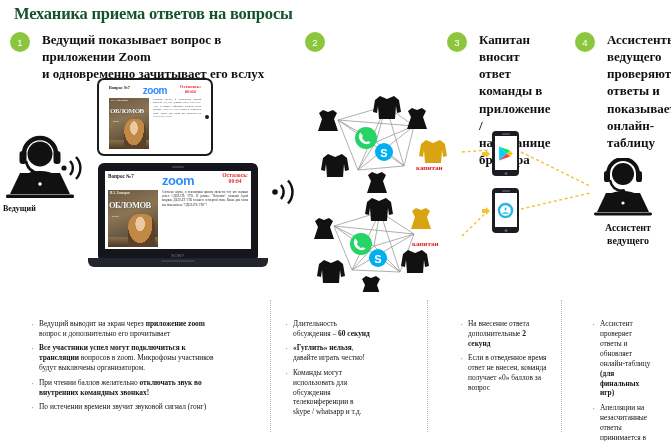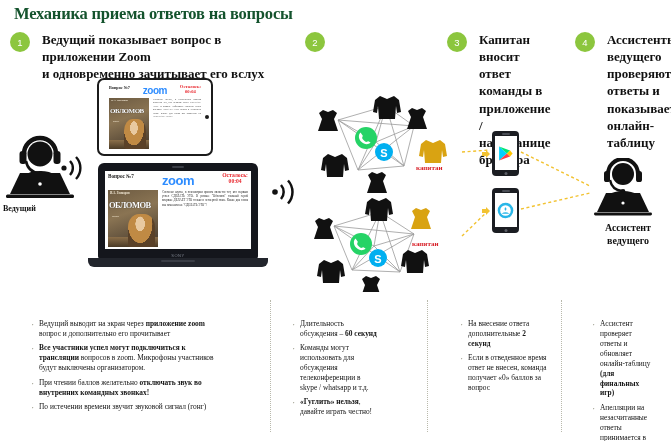--- a/index.html
+++ b/index.html
@@ -237,21 +237,21 @@
     line-height: 1.34;
     color: #141414;
   }
   .bullets li::before {
     content: "\00B7";
     position: absolute; left: 1px; top: -1px;
     font-size: 10px; color: #9a9a8a;
   }
   .bullets b { font-weight: bold; }
   #col-1 { left: 14px;  width: 228px; }
-  #col-2 { left = 0; left: 275px; width: 120px; }
+  #col-2 { left = 0; left: 268px; width: 120px; }
   #col-3 { left: 443px; width: 120px; }
   #col-4 { left: 575px; width: 95px; }
 
   .vdiv {
     position: absolute; top: 300px; width: 0;
     border-left: 1px dotted #b9b9ac; height: 132px;
   }
   #vdiv-1 { left: 270px; }
   #vdiv-2 { left: 427px; }
   #vdiv-3 { left: 561px; }
@@ -490,22 +490,22 @@
   <ul>
       <li><span>Ведущий выводит на экран через </span><b>приложение zoom</b><span> вопрос и дополнительно его прочитывает</span></li>
       <li><b>Все участники успел могут подключиться к трансляции</b><span> вопросов в zoom. Микрофоны участников будут выключены организатором.</span></li>
       <li><span>При чтении баллов желательно </span><b>отключать звук во внутренних командных звонках!</b></li>
       <li><span>По истечении времени звучит звуковой сигнал (гонг)</span></li>
     </ul>
 </div>
 <div class="bullets" id="col-2">
   <ul>
       <li><span>Длительность обсуждения – </span><b>60 секунд</b></li>
+      <li><b>«Гуглить» нельзя</b><span>, давайте играть честно!</span></li>
       <li><span>Команды могут использовать для обсуждения телеконференции в skype / whatsapp и т.д.</span></li>
-      <li><b>«Гуглить» нельзя</b><span>, давайте играть честно!</span></li>
     </ul>
 </div>
 <div class="bullets" id="col-3">
   <ul>
       <li><span>На внесение ответа дополнительные </span><b>2 секунд</b></li>
       <li><span>Если в отведенное время ответ не внесен, команда получает «0» баллов за вопрос</span></li>
     </ul>
 </div>
 <div class="bullets" id="col-4">
   <ul>

